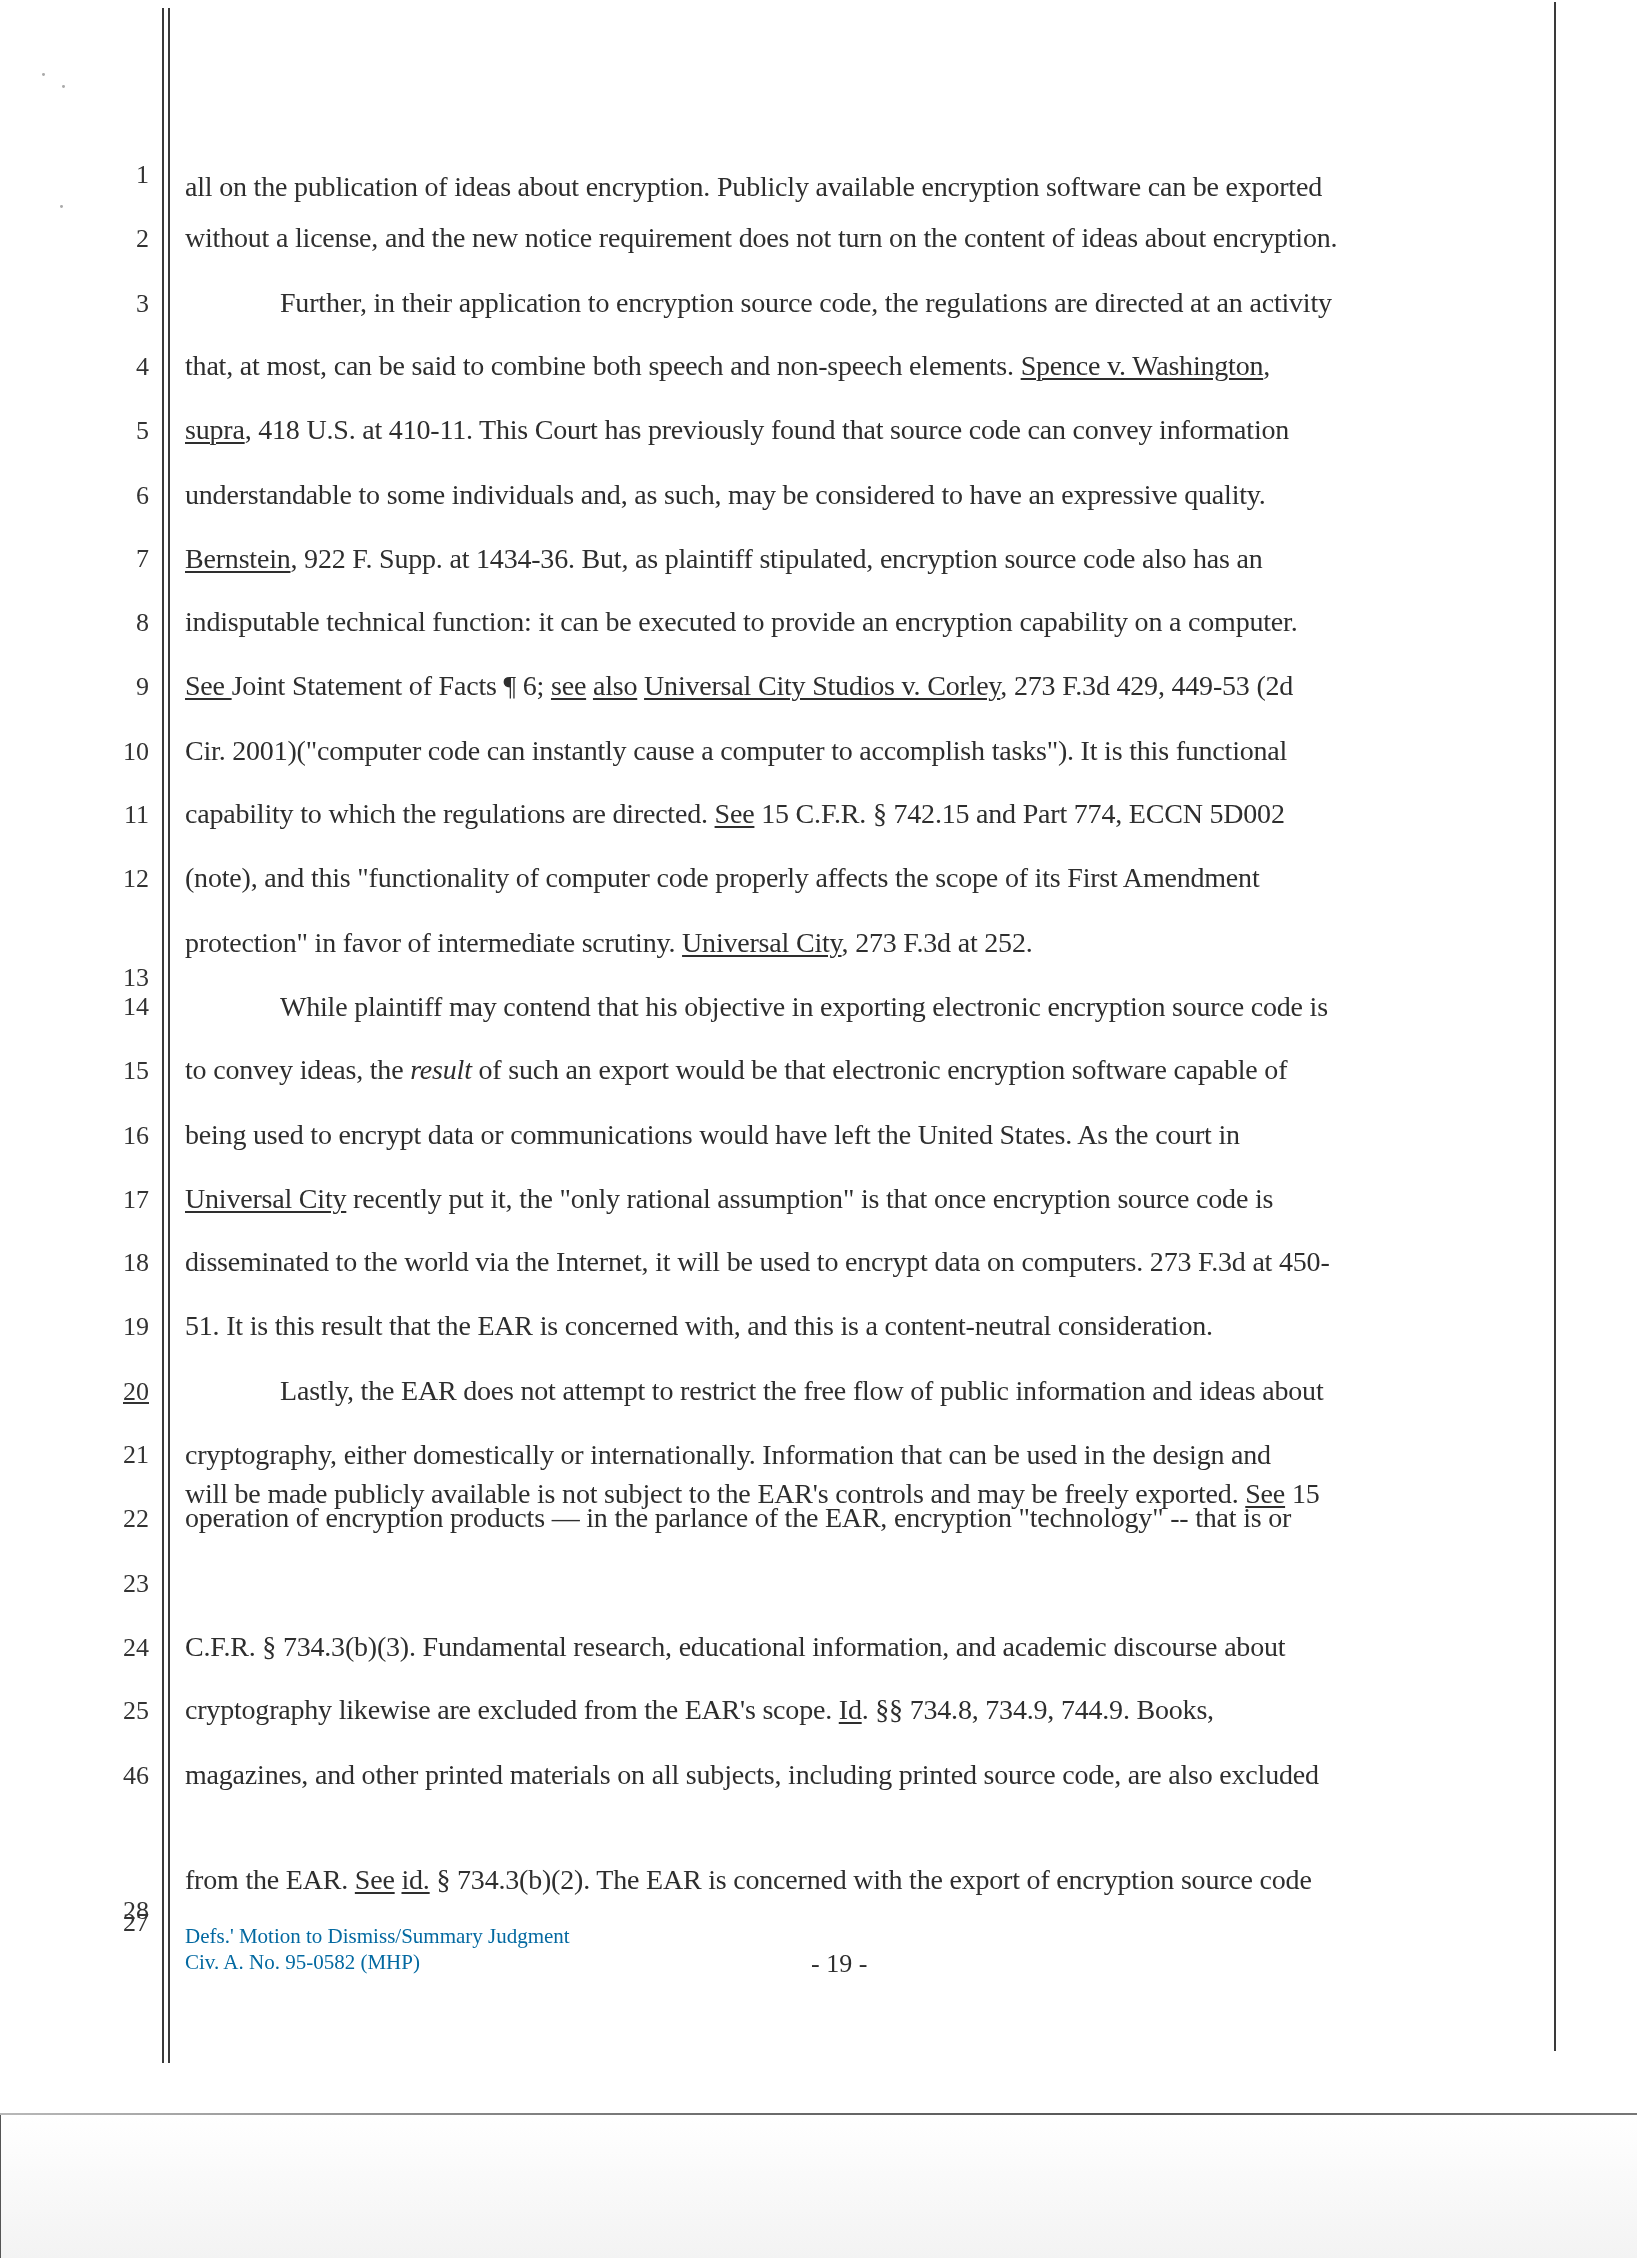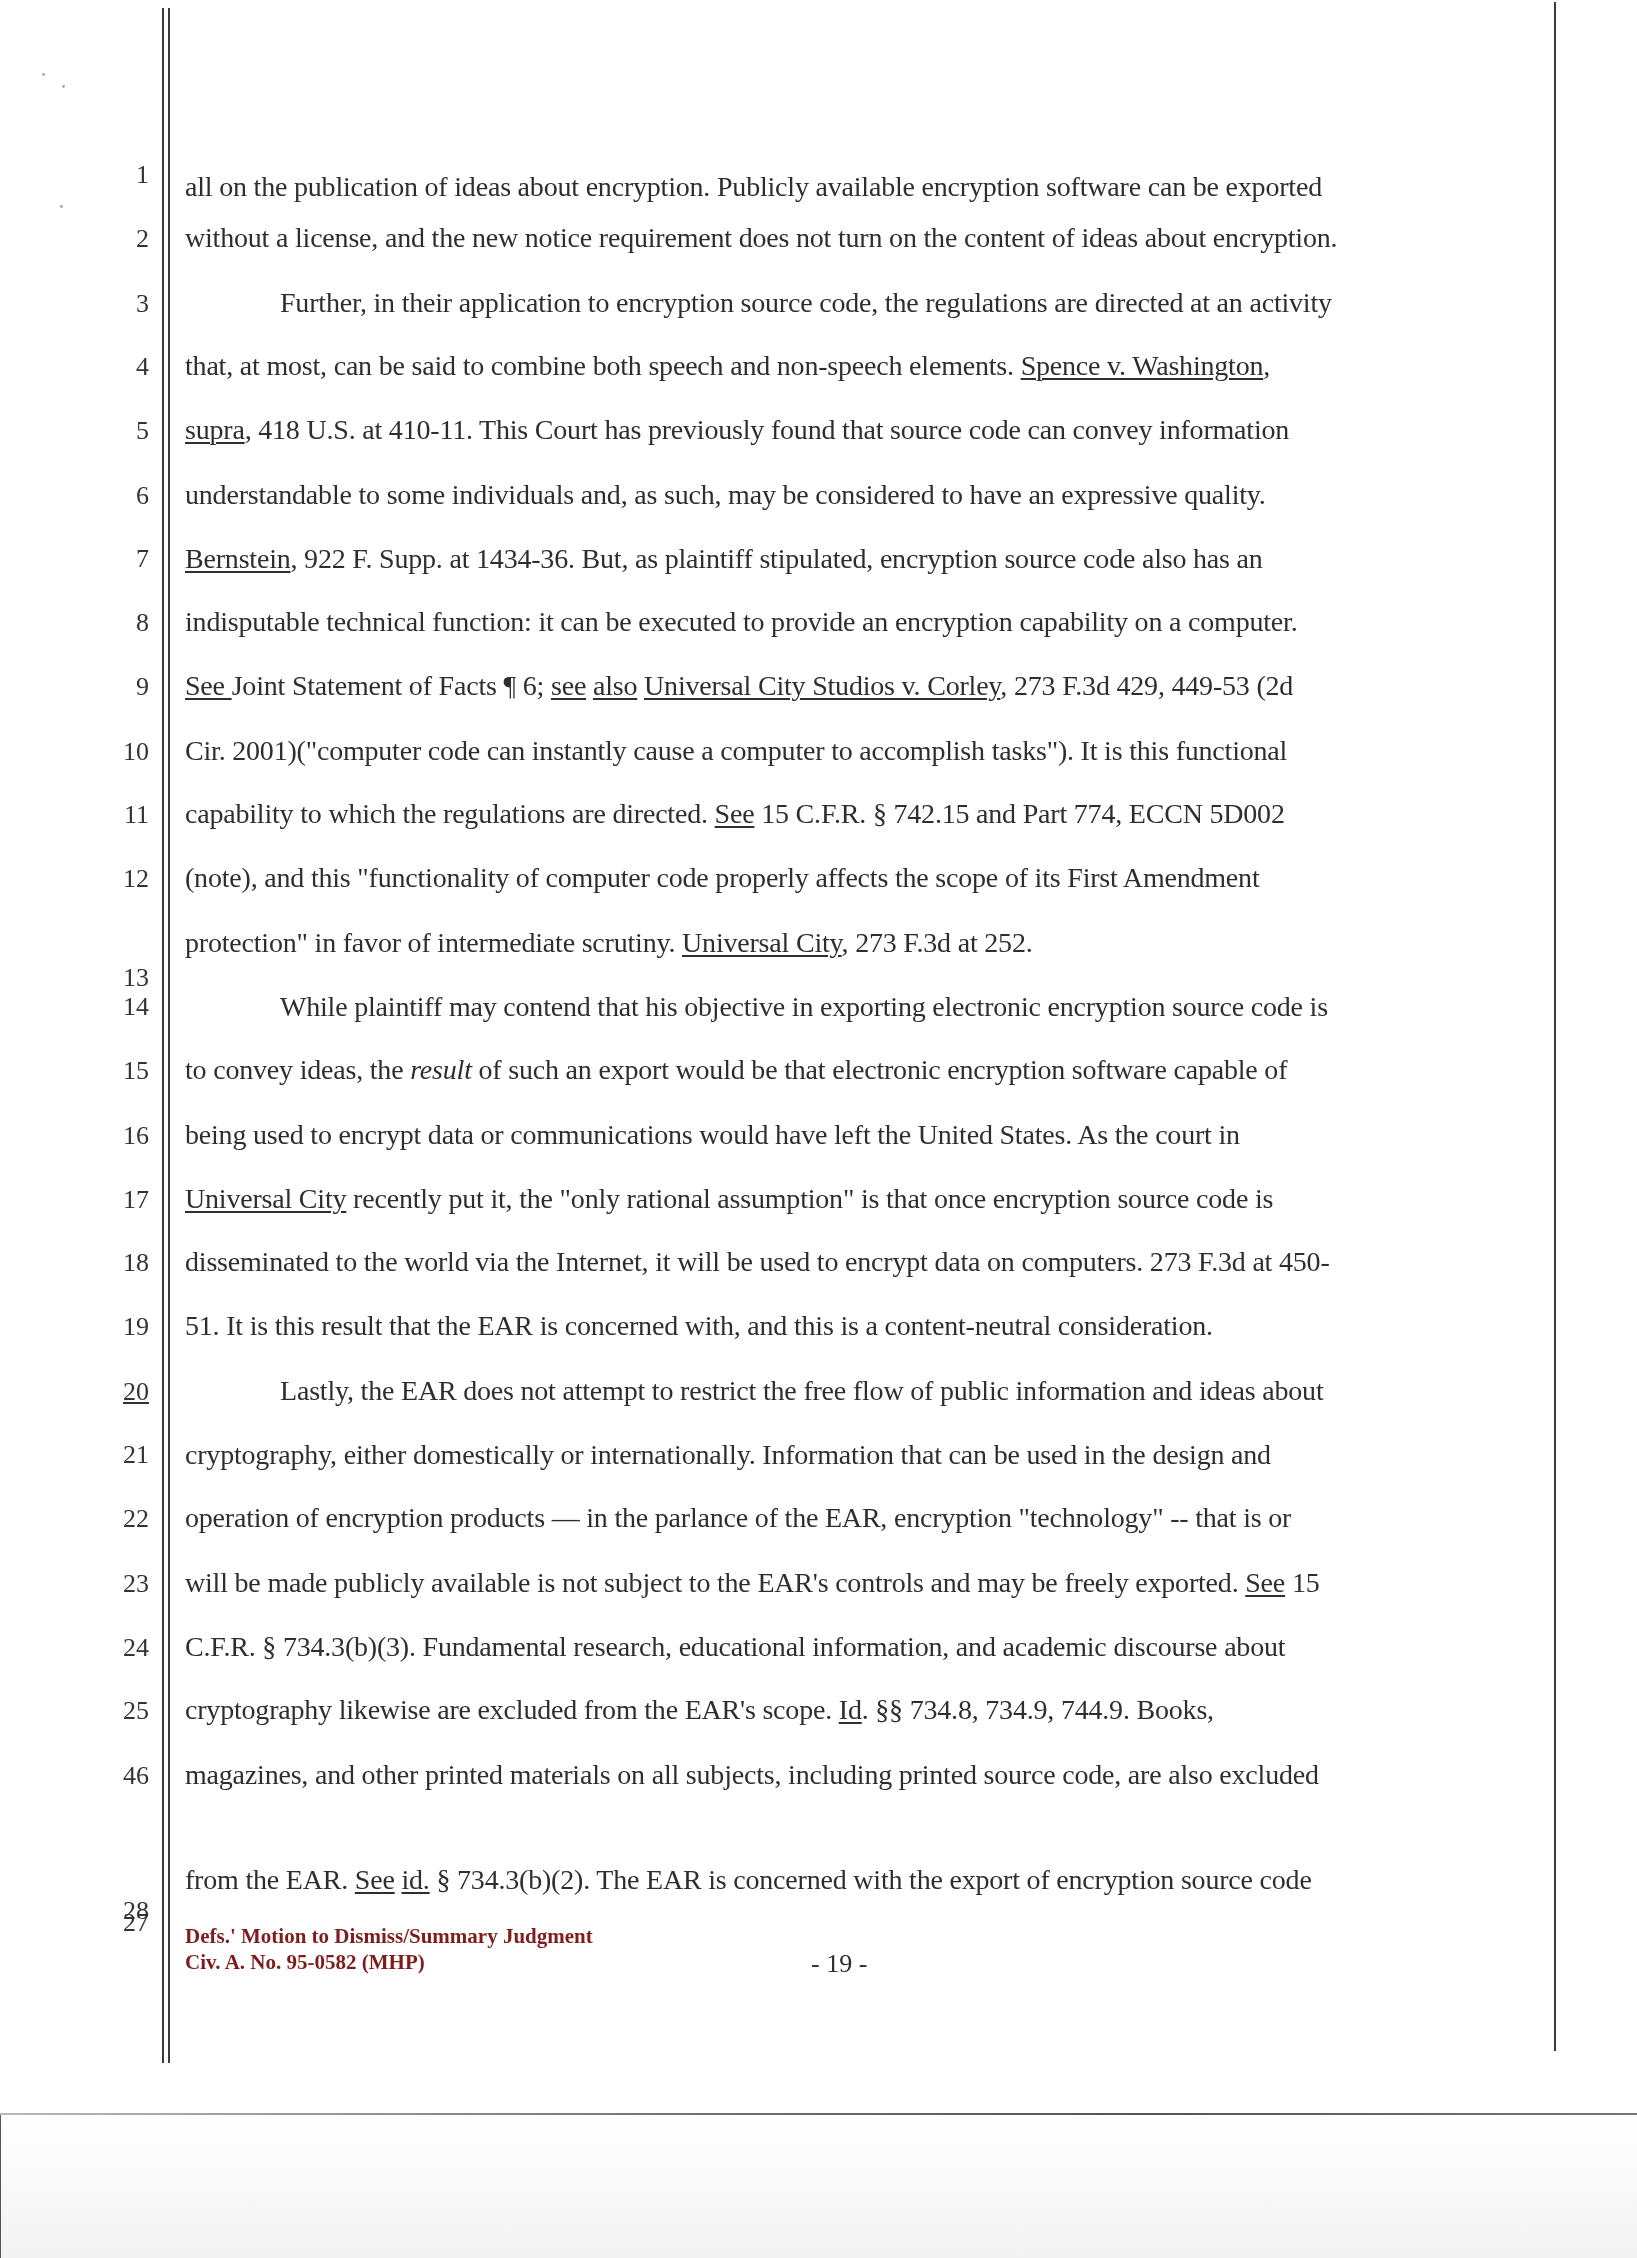--- a/index.html
+++ b/index.html
@@ -19,22 +19,22 @@
   }
   .text-line {
     position: absolute; left: 185px; white-space: nowrap;
     font-size: 28px; line-height: 1; color: #2e2e2e;
     letter-spacing: -0.2px;
   }
   .text-line.indent { left: 280px; }
   .u { text-decoration: underline; text-underline-offset: 2.9px; text-decoration-thickness: 1.9px; }
   .i { font-style: italic; }
   .footer-caption {
-    position: absolute; left: 185px; font-weight: bold; font-size: 21px; line-height: 1;
-    color: #7f1d1d; white-space: nowrap;
+    position: absolute; left: 185px; font-weight: normal; font-size: 21px; line-height: 1;
+    color: #0369a1; white-space: nowrap;
   }
   .page-number {
     position: absolute; left: 811px; top: 1949px; font-size: 26px; color: #2e2e2e; white-space: nowrap;
   }
   .paper-edge {
     position: absolute; left: 0; top: 2113px; width: 1638px; height: 2.9px;
     background: linear-gradient(to right, #b8b8b8, #6d6d6d 45%, #555 70%, #777);
   }
   .lower-sheet {
     position: absolute; left: 0; top: 2115px; width: 1638px; height: 143px;
@@ -97,21 +97,21 @@
       <div class="text-line" style="top: 929px;"><span>protection" in favor of intermediate scrutiny.  </span><span class="u">Universal City</span><span>, 273 F.3d at 252.</span></div>
       <div class="text-line indent" style="top: 993px;"><span>While plaintiff may contend that his objective in exporting electronic encryption source code is</span></div>
       <div class="text-line" style="top: 1056px;"><span>to convey ideas, the </span><span class="i">result</span><span> of such an export would be that electronic encryption software capable of</span></div>
       <div class="text-line" style="top: 1121px;"><span>being used to encrypt data or communications would have left the United States.  As the court in</span></div>
       <div class="text-line" style="top: 1185px;"><span class="u">Universal City</span><span> recently put it, the "only rational assumption" is that once encryption source code is</span></div>
       <div class="text-line" style="top: 1248px;"><span>disseminated to the world via the Internet, it will be used to encrypt data on computers.  273 F.3d at 450-</span></div>
       <div class="text-line" style="top: 1312px;"><span>51.  It is this result that the EAR is concerned with, and this is a content-neutral consideration.</span></div>
       <div class="text-line indent" style="top: 1377px;"><span>Lastly, the EAR does not attempt to restrict the free flow of public information and ideas about</span></div>
       <div class="text-line" style="top: 1441px;"><span>cryptography, either domestically or internationally.  Information that can be used in the design and</span></div>
       <div class="text-line" style="top: 1504px;"><span>operation of encryption products —  in the parlance of the EAR, encryption "technology" -- that is or</span></div>
-      <div class="text-line" style="top: 1569px;"><span>will be made publicly available is not subject to the EAR's controls and may be freely exported.  </span><span class="u">See</span><span> 15</span></div>
+      <div class="text-line" style="top: 1480px;"><span>will be made publicly available is not subject to the EAR's controls and may be freely exported.  </span><span class="u">See</span><span> 15</span></div>
       <div class="text-line" style="top: 1633px;"><span>C.F.R. § 734.3(b)(3).  Fundamental research, educational information, and academic discourse about</span></div>
       <div class="text-line" style="top: 1696px;"><span>cryptography likewise are excluded from the EAR's scope.  </span><span class="u">Id</span><span>. §§ 734.8, 734.9, 744.9.  Books,</span></div>
       <div class="text-line" style="top: 1761px;"><span>magazines, and other printed materials on all subjects, including printed source code, are also excluded</span></div>
       <div class="text-line" style="top: 1866px;"><span>from the EAR.  </span><span class="u">See</span><span> </span><span class="u">id.</span><span> § 734.3(b)(2).  The EAR is concerned with the export of encryption source code</span></div>
     </div>
 
   <div class="footer-caption" style="top:1926px;">Defs.' Motion to Dismiss/Summary Judgment</div>
   <div class="footer-caption" style="top:1952px;">Civ. A. No. 95-0582 (MHP)</div>
   <div class="page-number">- 19 -</div>
 

